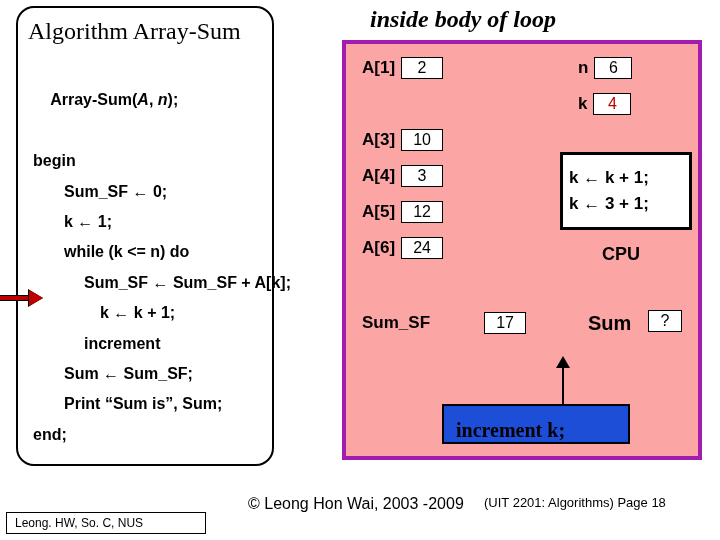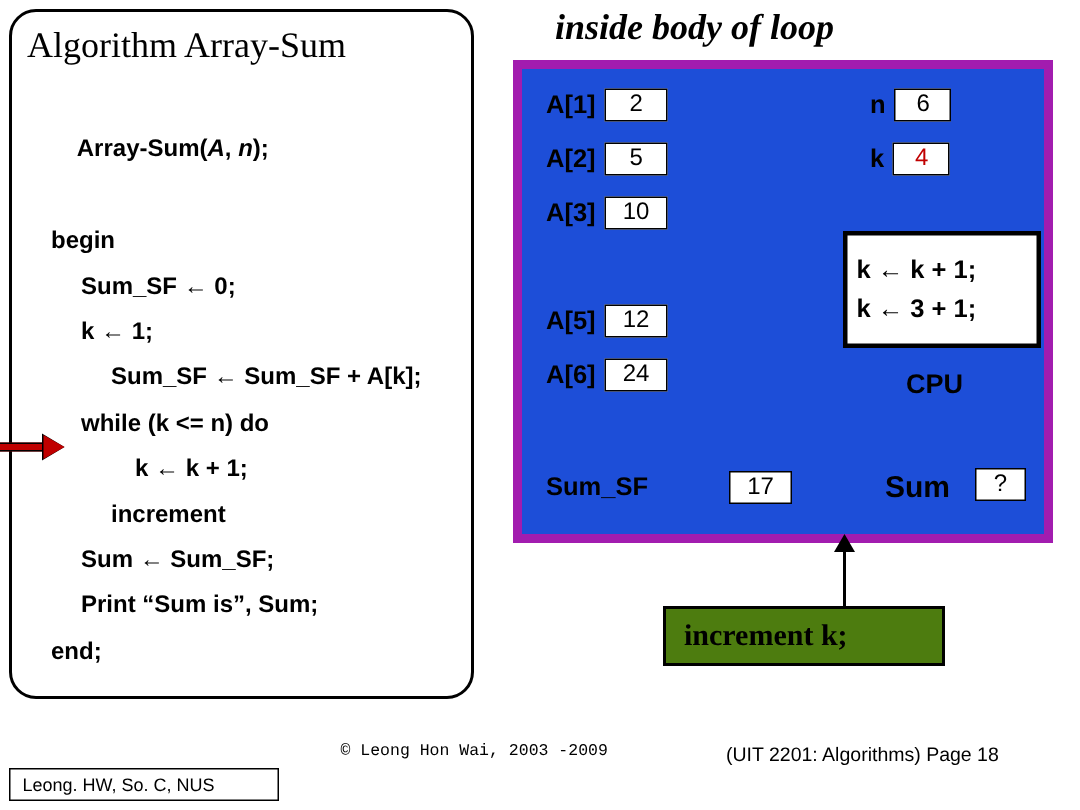--- a/index.html
+++ b/index.html
@@ -6,41 +6,41 @@
   body {
     margin: 0;
     width: 720px;
     height: 540px;
     background: #fff;
     font-family: Arial, sans-serif;
     position: relative;
   }
   .algo-box {
     position: absolute;
-    left: 6px;
+    left: 16px;
     top: 6px;
-    width: 310px;
+    width: 258px;
     height: 460px;
     border: 2px solid #000;
     border-radius: 18px;
     padding: 8px 4px;
   }
   .algo-title {
     font-family: "Times New Roman", serif;
     font-size: 24px;
     margin: 2px 0 10px 6px;
   }
   .algo-line {
     font-family: Arial, sans-serif;
     font-size: 16px;
     font-weight: bold;
     line-height: 1.9;
     white-space: pre;
   }
-  .ind0 { margin-left: 22px; }
+  .ind0 { margin-left: 11px; }
   .ind1 { margin-left: 42px; }
   .ind2 { margin-left: 62px; }
   .ind3 { margin-left: 78px; }
   .italic { font-style: italic; }
   .arrow-ptr {
     position: absolute;
     left: -4px;
     top: 291px;
     width: 50px;
     height: 14px;
@@ -75,23 +75,23 @@
     font-family: "Times New Roman", serif;
     font-style: italic;
     font-weight: bold;
     font-size: 24px;
   }
   .state-box {
     position: absolute;
     left: 342px;
     top: 40px;
     width: 360px;
-    height: 322px;
-    background: #1d4ed8;
-    border: 6px solid #a21caf;
+    height: 420px;
+    background: #fca5a5;
+    border: 4px solid #a21caf;
   }
   .srow {
     position: absolute;
     height: 24px;
     display: flex;
     align-items: center;
   }
   .lbl {
     font-family: Arial, sans-serif;
     font-size: 17px;
@@ -171,47 +171,47 @@
     border-right: 7px solid transparent;
     border-bottom: 12px solid #000;
   }
   .increment-box {
     position: absolute;
     left: 442px;
     top: 404px;
     width: 188px;
     height: 40px;
     border: 2px solid #000;
-    background: #4d7c0f;
+    background: #1d4ed8;
     font-family: "Times New Roman", serif;
     font-size: 20px;
     font-weight: bold;
     display: flex;
-    align-items: center;
+    align-items: flex-end;
     padding-left: 12px;
   }
   .copyright {
     position: absolute;
-    left: 227px;
+    left: 248px;
     top: 495px;
-    font-family: Liberation Mono, monospace;
-    font-size: 11px;
+    font-family: Liberation Sans, sans-serif;
+    font-size: 16px;
   }
   .pagefoot {
     position: absolute;
     left: 484px;
     top: 495px;
     font-family: Arial, sans-serif;
     font-size: 13px;
   }
   .author-box {
     position: absolute;
     left: 6px;
     top: 512px;
-    width: 180px;
+    width: 200px;
     height: 22px;
     border: 1px solid #000;
     font-family: Arial, sans-serif;
     font-size: 12px;
     display: flex;
     align-items: center;
     padding-left: 8px;
   }
   .red { color: #c00000; }
 </style>
@@ -219,22 +219,22 @@
 <body>
 
 <div class="algo-box">
   <div class="algo-title">Algorithm Array-Sum</div>
   <div class="algo-line ind0">
     <span>Array-Sum(</span><span class="italic">A</span><span>, </span><span class="italic">n</span><span>);</span>
   </div>
   <div class="algo-line ind0">begin</div>
   <div class="algo-line ind1">Sum_SF ← 0;</div>
   <div class="algo-line ind1">k ← 1;</div>
+  <div class="algo-line ind1">while (k &lt;= n) do</div>
   <div class="algo-line ind2">Sum_SF ← Sum_SF + A[k];</div>
-  <div class="algo-line ind1">while (k &lt;= n) do</div>
   <div class="algo-line ind3">k ← k + 1;</div>
   <div class="algo-line ind2">increment</div>
   <div class="algo-line ind1">Sum ← Sum_SF;</div>
   <div class="algo-line ind1">Print “Sum is”, Sum;</div>
   <div class="algo-line ind0">end;</div>
 </div>
 
 <div class="arrow-ptr">
   <div class="arrow-tail"></div>
   <div class="arrow-head-outline"></div>
@@ -242,27 +242,27 @@
 </div>
 
 <div class="loop-title">inside body of loop</div>
 
 <div class="state-box">
 
   <div class="srow" style="left:16px;top:12px">
     <span class="lbl">A[1]</span>
     <span class="cell" style="width:42px">2</span>
   </div>
-  <div class="srow" style="left:16px;top:48px">
-    <span class="lbl">A[2]</span>
-    <span class="cell" style="width:42px">5</span>
-  </div>
   <div class="srow" style="left:16px;top:84px">
     <span class="lbl">A[3]</span>
     <span class="cell" style="width:42px">10</span>
+  </div>
+  <div class="srow" style="left:16px;top:120px">
+    <span class="lbl">A[4]</span>
+    <span class="cell" style="width:42px">3</span>
   </div>
   <div class="srow" style="left:16px;top:156px">
     <span class="lbl">A[5]</span>
     <span class="cell" style="width:42px">12</span>
   </div>
   <div class="srow" style="left:16px;top:192px">
     <span class="lbl">A[6]</span>
     <span class="cell" style="width:42px">24</span>
   </div>
 

